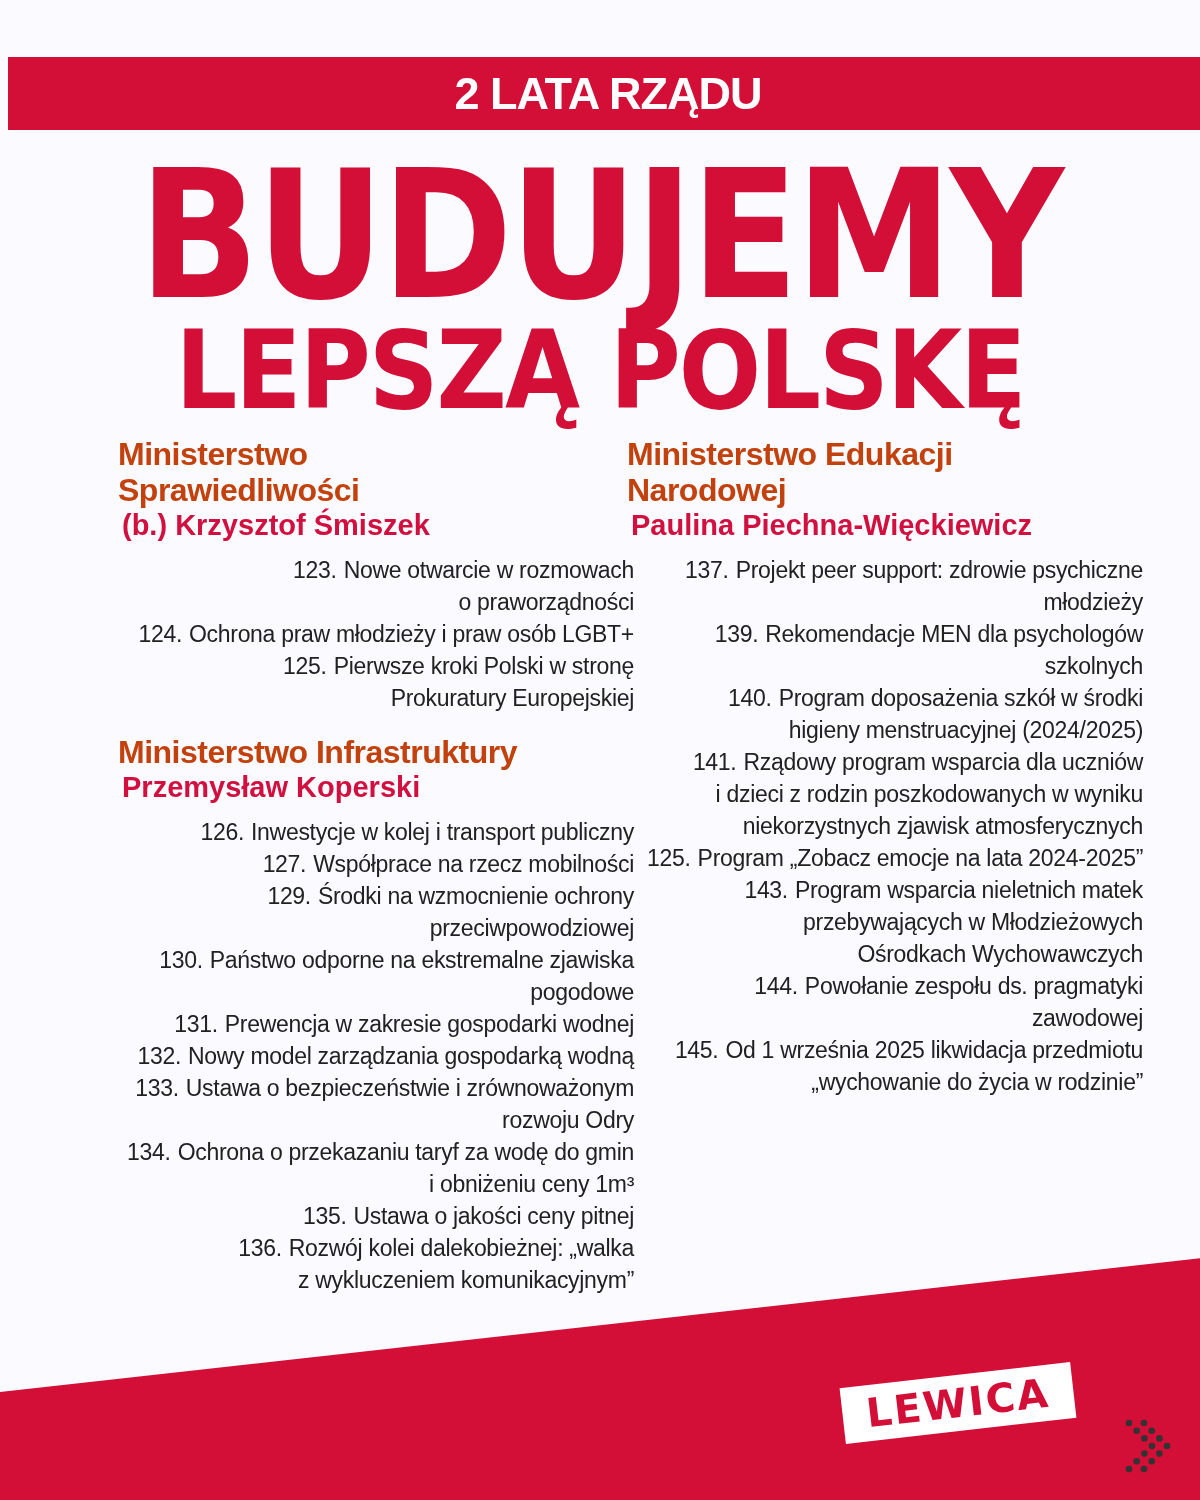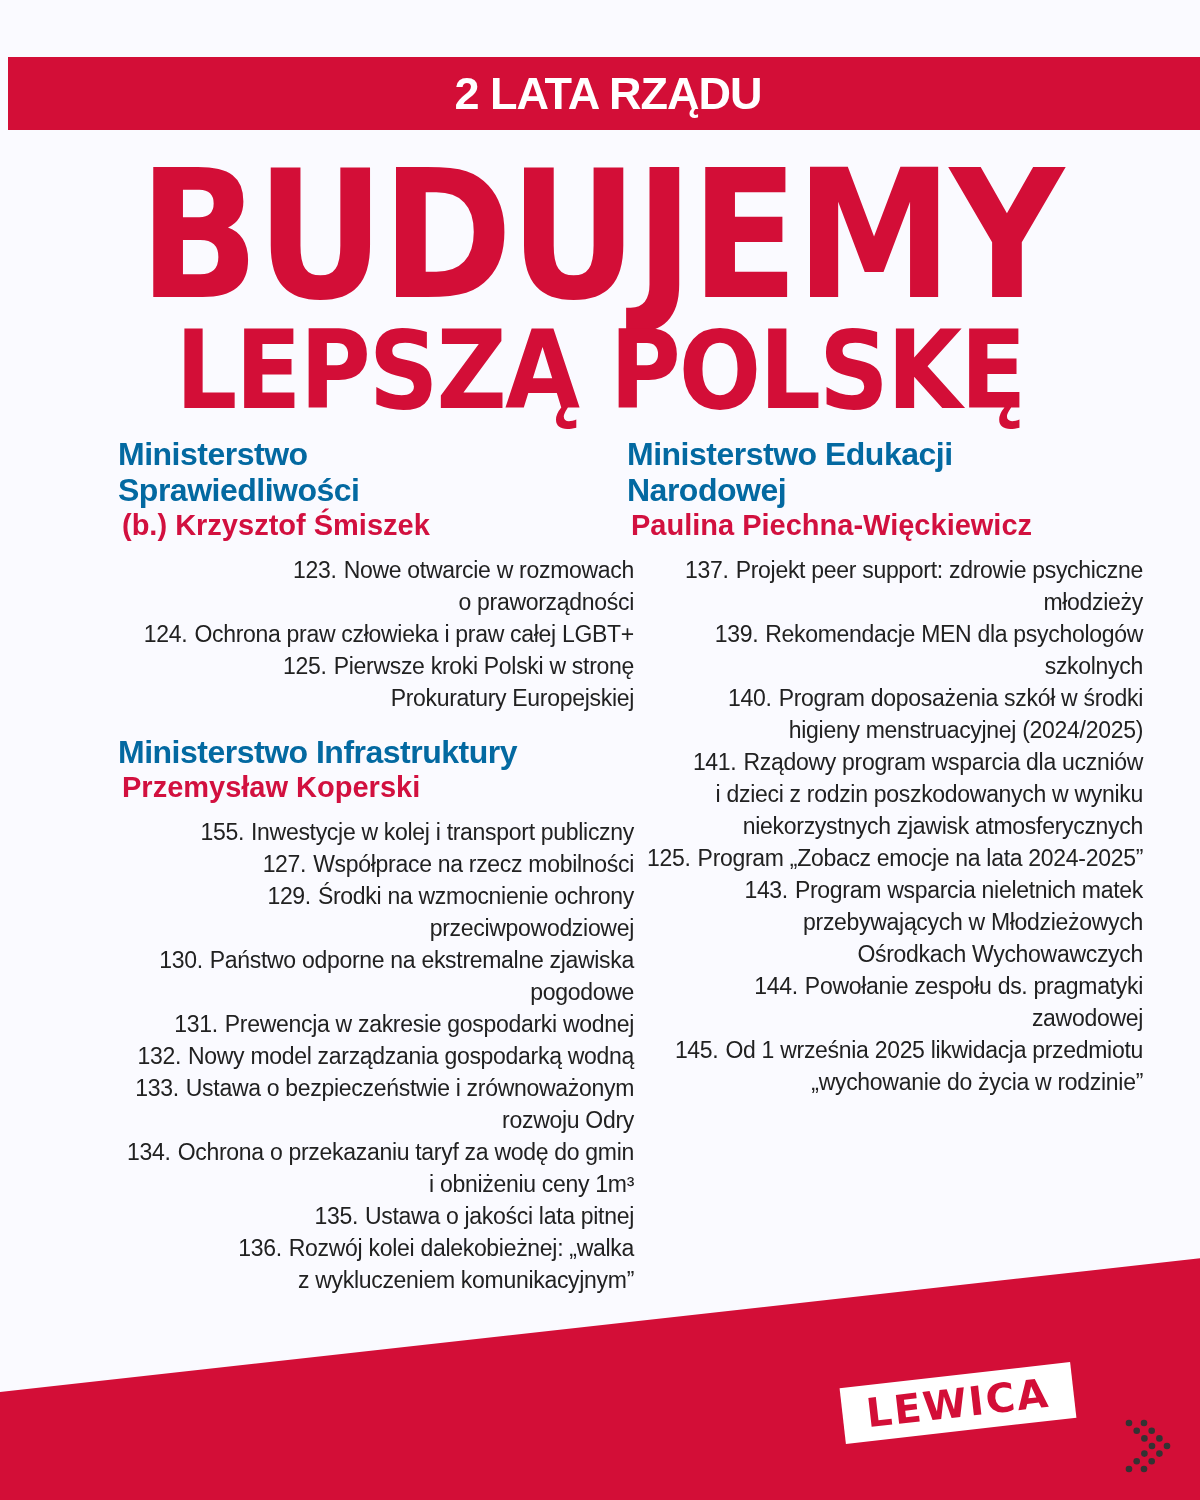--- a/index.html
+++ b/index.html
@@ -16,21 +16,21 @@
               font-family:"DejaVu Sans",sans-serif;font-weight:bold;line-height:1;white-space:nowrap;}
   .t1{top:146px;font-size:158px;letter-spacing:-3px;transform:scaleY(1.13);transform-origin:top center;}
   .t2{top:316px;font-size:97px;letter-spacing:-2px;transform:scaleY(1.12);transform-origin:top center;}
 
   
   .col{position:absolute;top:436px;width:516px;}
   .col-left{left:118px;}
   .col-right{left:627px;}
   .section{margin:0;}
   .section + .section{margin-top:20px;}
-  .ministry{margin:0 0 4px 0;font-size:32px;line-height:36px;font-weight:bold;color:#0369a1;
+  .ministry{margin:0 0 4px 0;font-size:32px;line-height:36px;font-weight:bold;color:#c2410c;
             letter-spacing:-0.5px;white-space:pre-line;}
   .minister{font-size:29px;line-height:26px;font-weight:bold;color:#D2103F;margin:0 0 16px 4px;}
   .items{list-style:none;margin:0;padding:0;font-size:23px;line-height:32px;color:#212121;
          letter-spacing:-0.3px;text-align:right;}
   .item{padding-left:57px;text-indent:-57px;}
   .item .num{margin-right:7px;}
   .item .txt{white-space:pre;}
 
   
   .footer-band{position:absolute;top:1230px;left:0;width:1200px;height:270px;background:#D30E37;
@@ -55,53 +55,53 @@
 
   <div class="col col-left">
   <section class="section">
     <h2 class="ministry">Ministerstwo
 Sprawiedliwości</h2>
     <div class="minister">(b.) Krzysztof Śmiszek</div>
     <ul class="items">
   <li class="item"><span class="num">123.</span><span class="txt">Nowe otwarcie w rozmowach
 o praworządności</span></li>
 
-  <li class="item"><span class="num">124.</span><span class="txt">Ochrona praw człowieka i praw całej LGBT+</span></li>
+  <li class="item"><span class="num">124.</span><span class="txt">Ochrona praw młodzieży i praw osób LGBT+</span></li>
 
   <li class="item"><span class="num">125.</span><span class="txt">Pierwsze kroki Polski w stronę
 Prokuratury Europejskiej</span></li>
 </ul>
   </section>
 
   <section class="section">
     <h2 class="ministry">Ministerstwo Infrastruktury</h2>
     <div class="minister">Przemysław Koperski</div>
     <ul class="items">
-  <li class="item"><span class="num">155.</span><span class="txt">Inwestycje w kolej i transport publiczny</span></li>
+  <li class="item"><span class="num">126.</span><span class="txt">Inwestycje w kolej i transport publiczny</span></li>
 
   <li class="item"><span class="num">127.</span><span class="txt">Współprace na rzecz mobilności</span></li>
 
 
   <li class="item"><span class="num">129.</span><span class="txt">Środki na wzmocnienie ochrony
 przeciwpowodziowej</span></li>
 
   <li class="item"><span class="num">130.</span><span class="txt">Państwo odporne na ekstremalne zjawiska
 pogodowe</span></li>
 
   <li class="item"><span class="num">131.</span><span class="txt">Prewencja w zakresie gospodarki wodnej</span></li>
 
   <li class="item"><span class="num">132.</span><span class="txt">Nowy model zarządzania gospodarką wodną</span></li>
 
   <li class="item"><span class="num">133.</span><span class="txt">Ustawa o bezpieczeństwie i zrównoważonym
 rozwoju Odry</span></li>
 
   <li class="item"><span class="num">134.</span><span class="txt">Ochrona o przekazaniu taryf za wodę do gmin
 i obniżeniu ceny 1m³</span></li>
 
-  <li class="item"><span class="num">135.</span><span class="txt">Ustawa o jakości lata pitnej</span></li>
+  <li class="item"><span class="num">135.</span><span class="txt">Ustawa o jakości ceny pitnej</span></li>
 
   <li class="item"><span class="num">136.</span><span class="txt">Rozwój kolei dalekobieżnej: „walka
 z wykluczeniem komunikacyjnym”</span></li>
 </ul>
   </section>
 </div>
   <div class="col col-right">
   <section class="section">
     <h2 class="ministry">Ministerstwo Edukacji
 Narodowej</h2>

